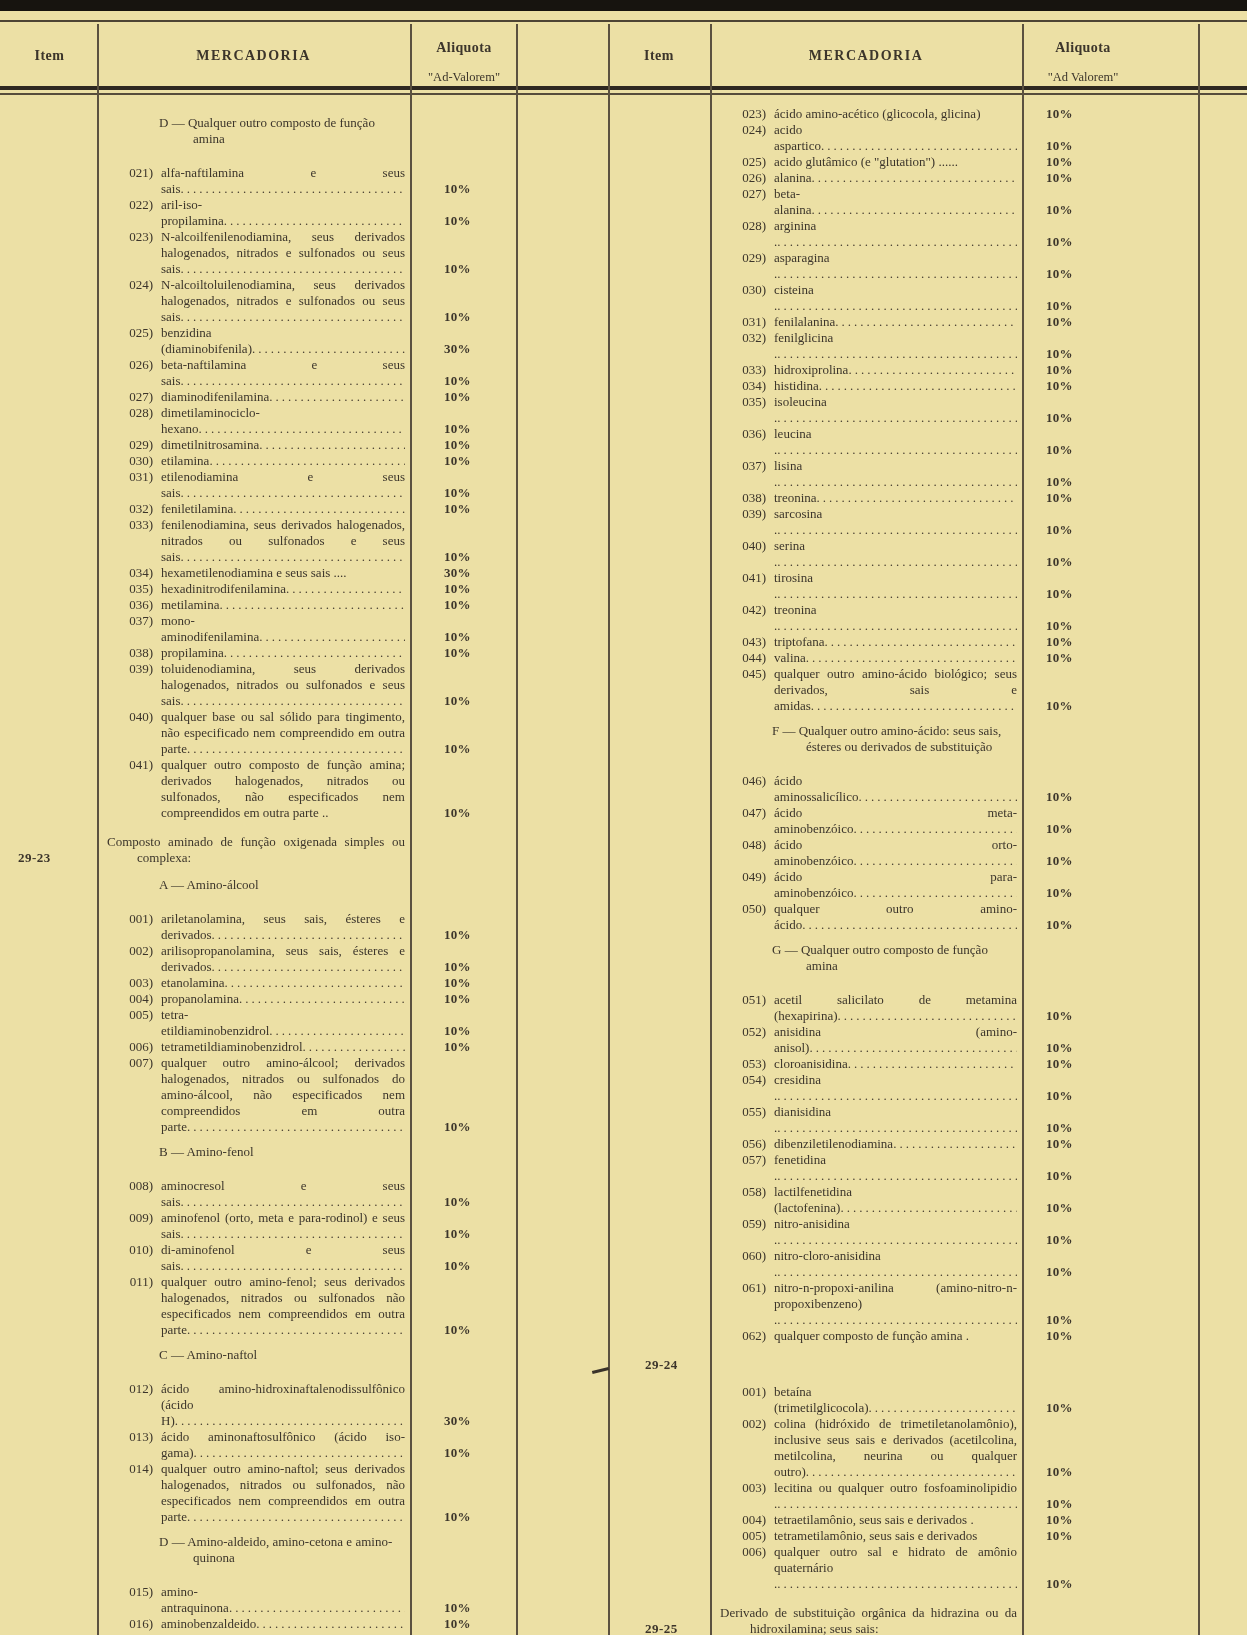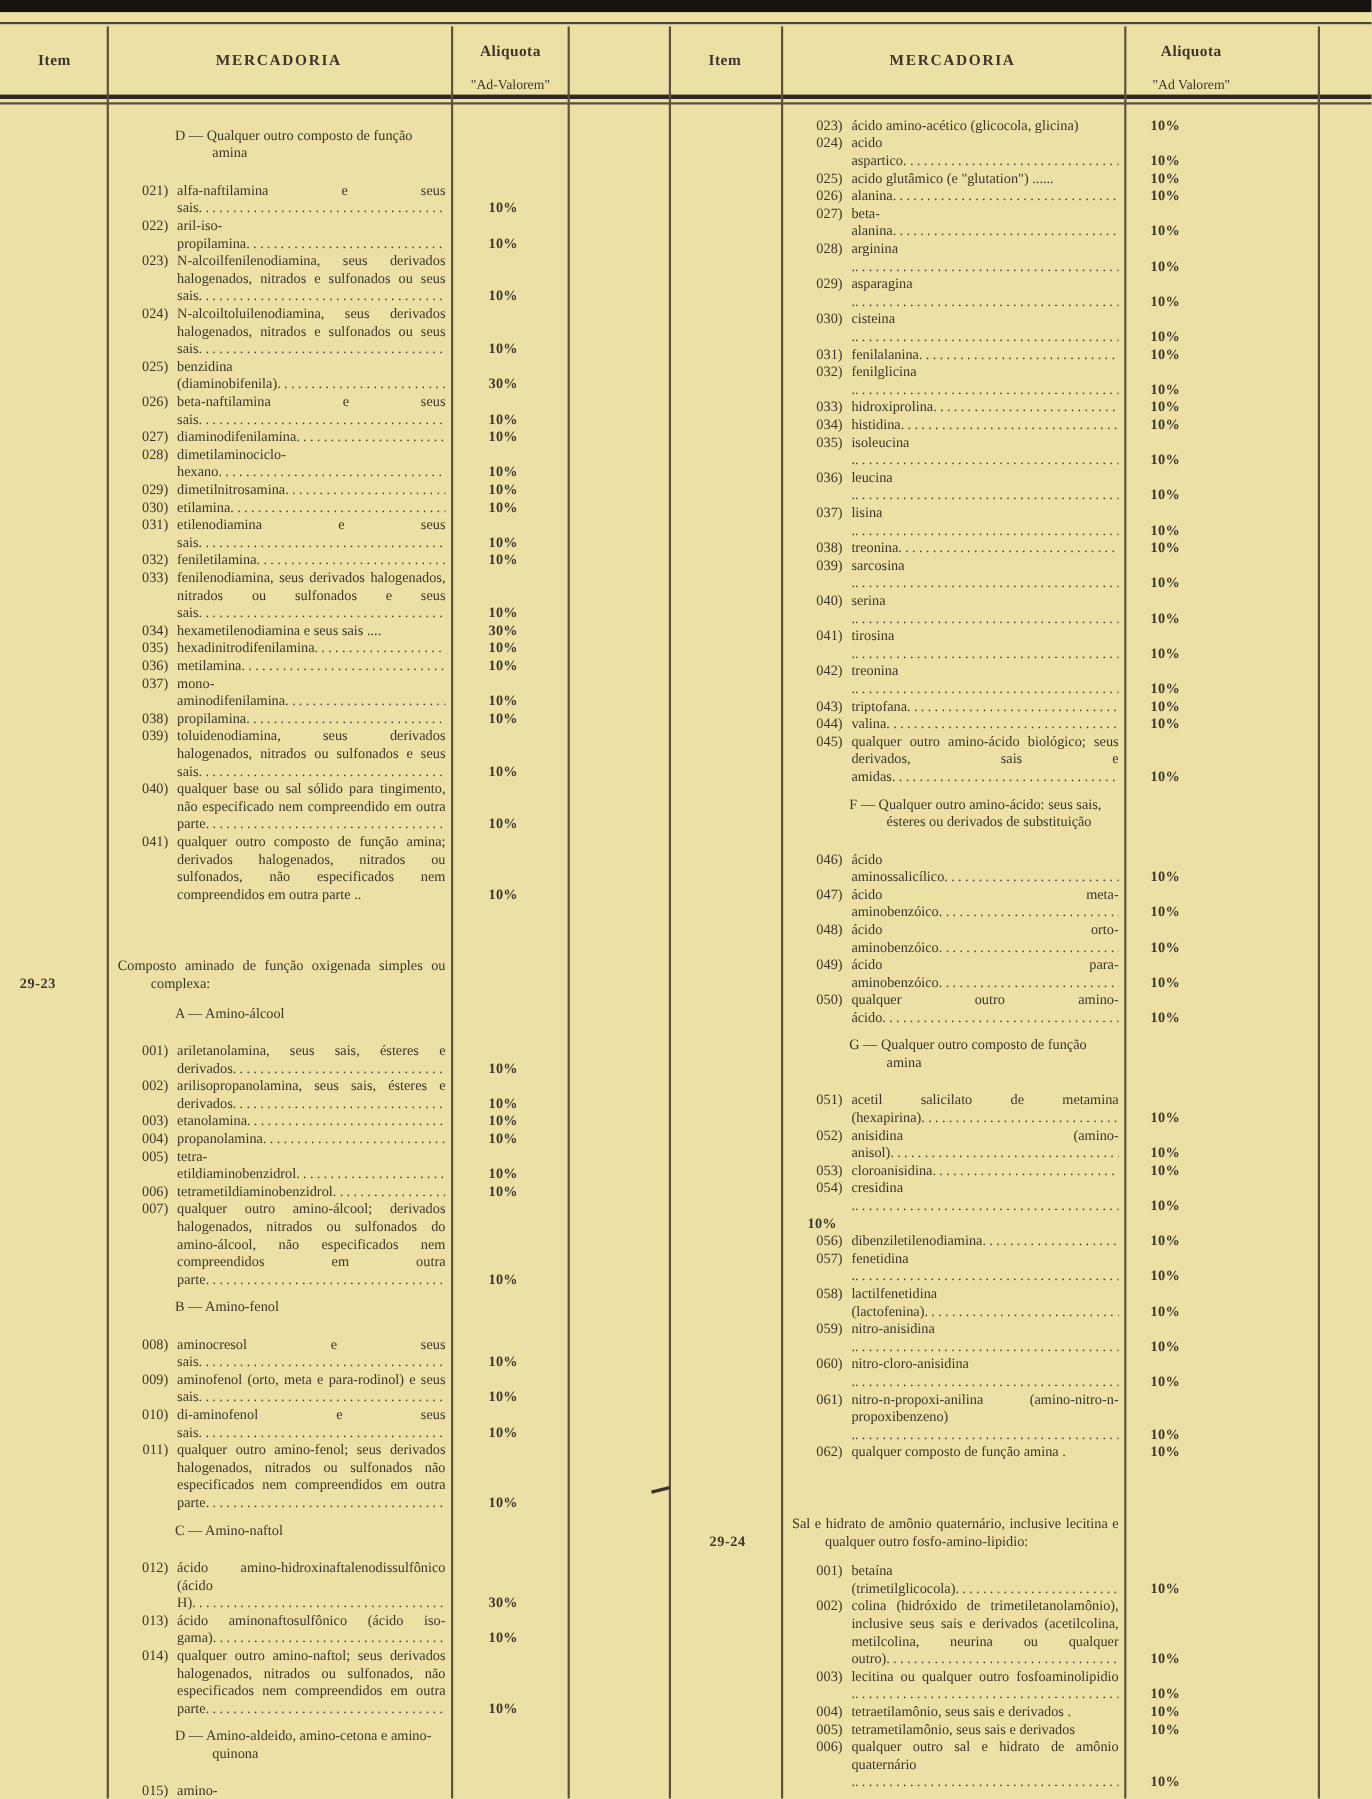--- a/index.html
+++ b/index.html
@@ -33,21 +33,21 @@
   .row{display:flex;align-items:flex-end;}
   .row .ci{width:var(--ci);flex:none;padding-left:16px;box-sizing:border-box;font-weight:bold;letter-spacing:.5px;}
   .half.right .row .ci{padding-left:37px;}
   .row .cb{flex:1;display:flex;align-items:flex-start;padding:0 5px 0 10px;min-width:0;}
   .row .cr{width:var(--crw);flex:none;box-sizing:border-box;font-weight:bold;padding-left:34px;letter-spacing:.3px;}
   .half.right .row .cr{padding-left:24px;}
   .num{flex:none;width:46px;text-align:right;margin-right:8px;white-space:nowrap;}
   .desc{flex:1;min-width:0;text-align:justify;overflow:hidden;}
   .desc.dots::after{content:"..........................................................................................................";letter-spacing:3px;color:#4a4134;white-space:nowrap;}
   .row.s{align-items:flex-end;margin:13px 0 11px;position:relative;}
-  .row.s .intro{flex:1;padding-left:30px;text-indent:-30px;text-align:justify;margin-top:36px;}
+  .row.s .intro{flex:1;padding-left:30px;text-indent:-30px;text-align:justify;}
   .row.s.marked::before{content:"";position:absolute;left:-16px;top:12px;width:17px;height:3px;background:#3a332a;transform:rotate(-14deg);}
   .row.h{margin:9px 0;align-items:flex-start;}
   .row.h .head{flex:1;padding-left:86px;text-indent:-34px;padding-right:2px;}
   .gap{height:9px;}
 </style>
 </head>
 <body style="background: rgb(236, 224, 165); color: rgb(60, 53, 43);">
 
 <div class="scan">
   <div class="topbar"></div>
@@ -703,20 +703,24 @@
         <div class="row e">
           <div class="ci"></div>
           <div class="cb">
             <span class="num">054)</span>
             <span class="desc dots">cresidina .</span>
           </div>
           <div class="cr">10%</div>
         </div>
         <div class="row e">
           <div class="ci"></div>
+          <div class="cb">
+            <span class="num">055)</span>
+            <span class="desc dots">dianisidina .</span>
+          </div>
           <div class="cr">10%</div>
         </div>
         <div class="row e">
           <div class="ci"></div>
           <div class="cb">
             <span class="num">056)</span>
             <span class="desc dots">dibenziletilenodiamina</span>
           </div>
           <div class="cr">10%</div>
         </div>
@@ -763,23 +767,20 @@
         <div class="row e">
           <div class="ci"></div>
           <div class="cb">
             <span class="num">062)</span>
             <span class="desc">qualquer composto de função amina .</span>
           </div>
           <div class="cr">10%</div>
         </div>
         <div class="row s marked">
           <div class="ci">29-24</div>
-          <div class="cb">
-            <div class="intro">Sal e hidrato de amônio quaternário, inclusive lecitina e qualquer outro fosfo-amino-lipidio:</div>
-          </div>
           <div class="cr"></div>
         </div>
         <div class="row e">
           <div class="ci"></div>
           <div class="cb">
             <span class="num">001)</span>
             <span class="desc dots">betaína (trimetilglicocola)</span>
           </div>
           <div class="cr">10%</div>
         </div>

